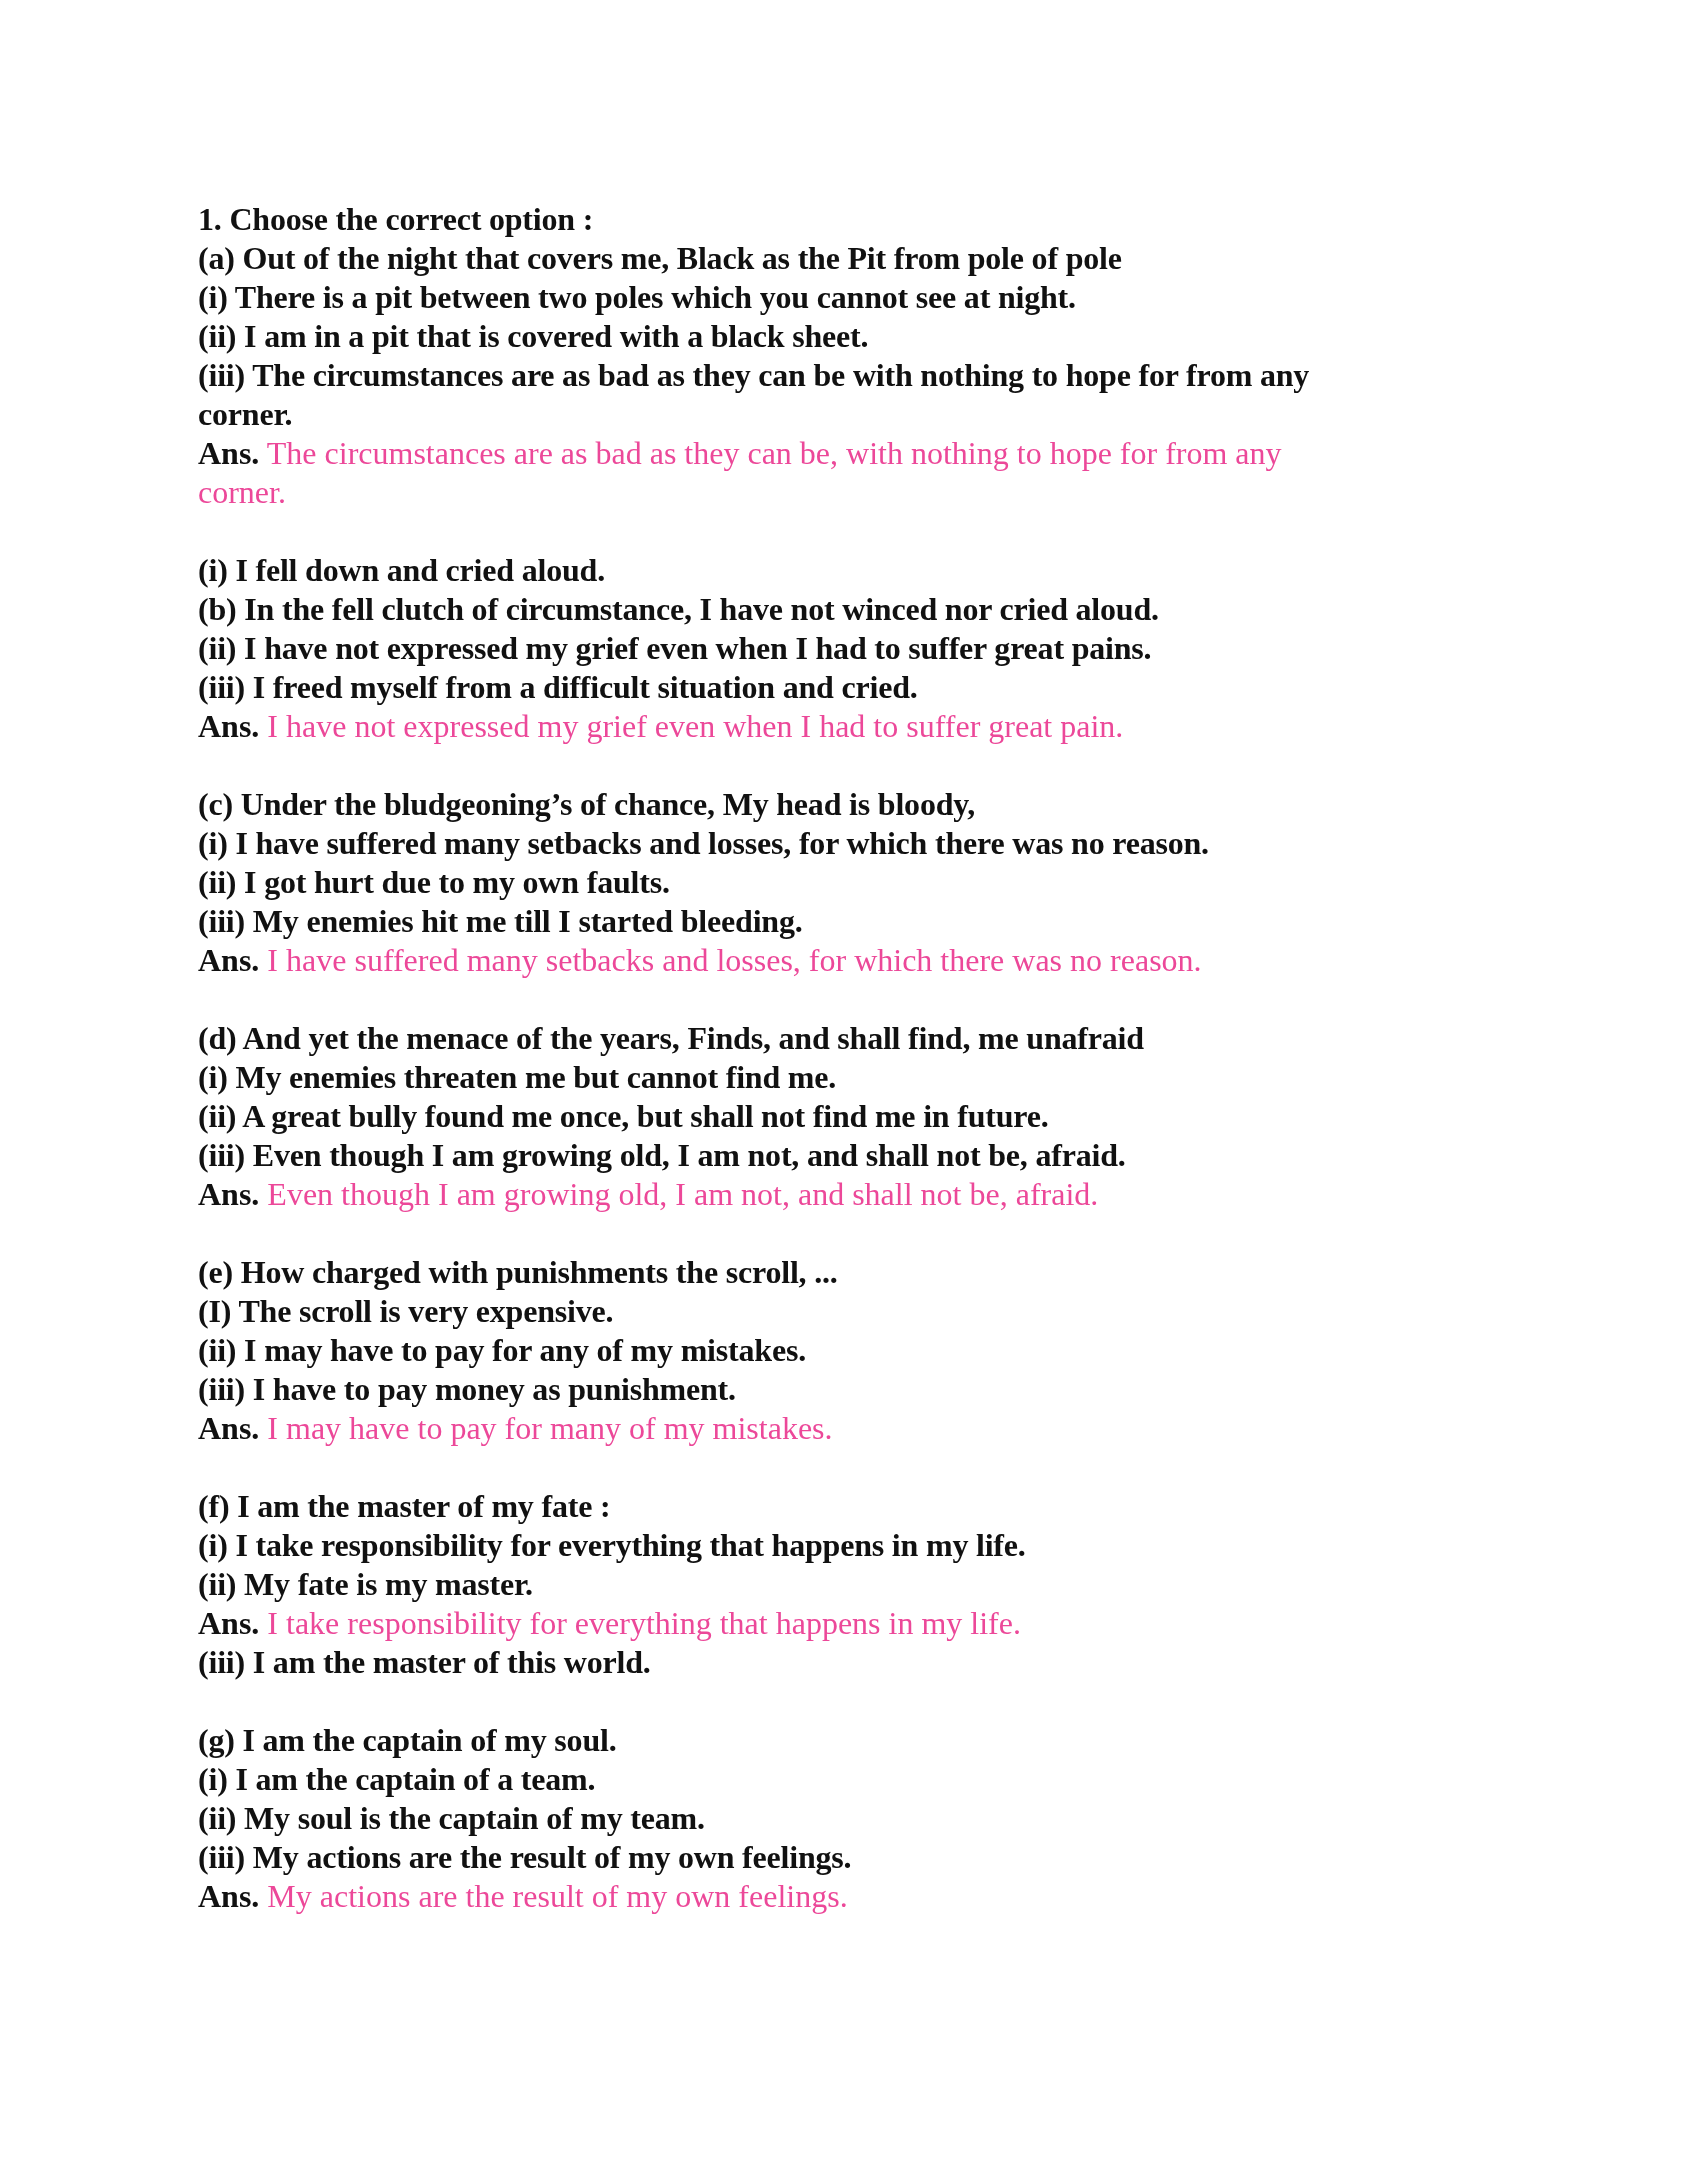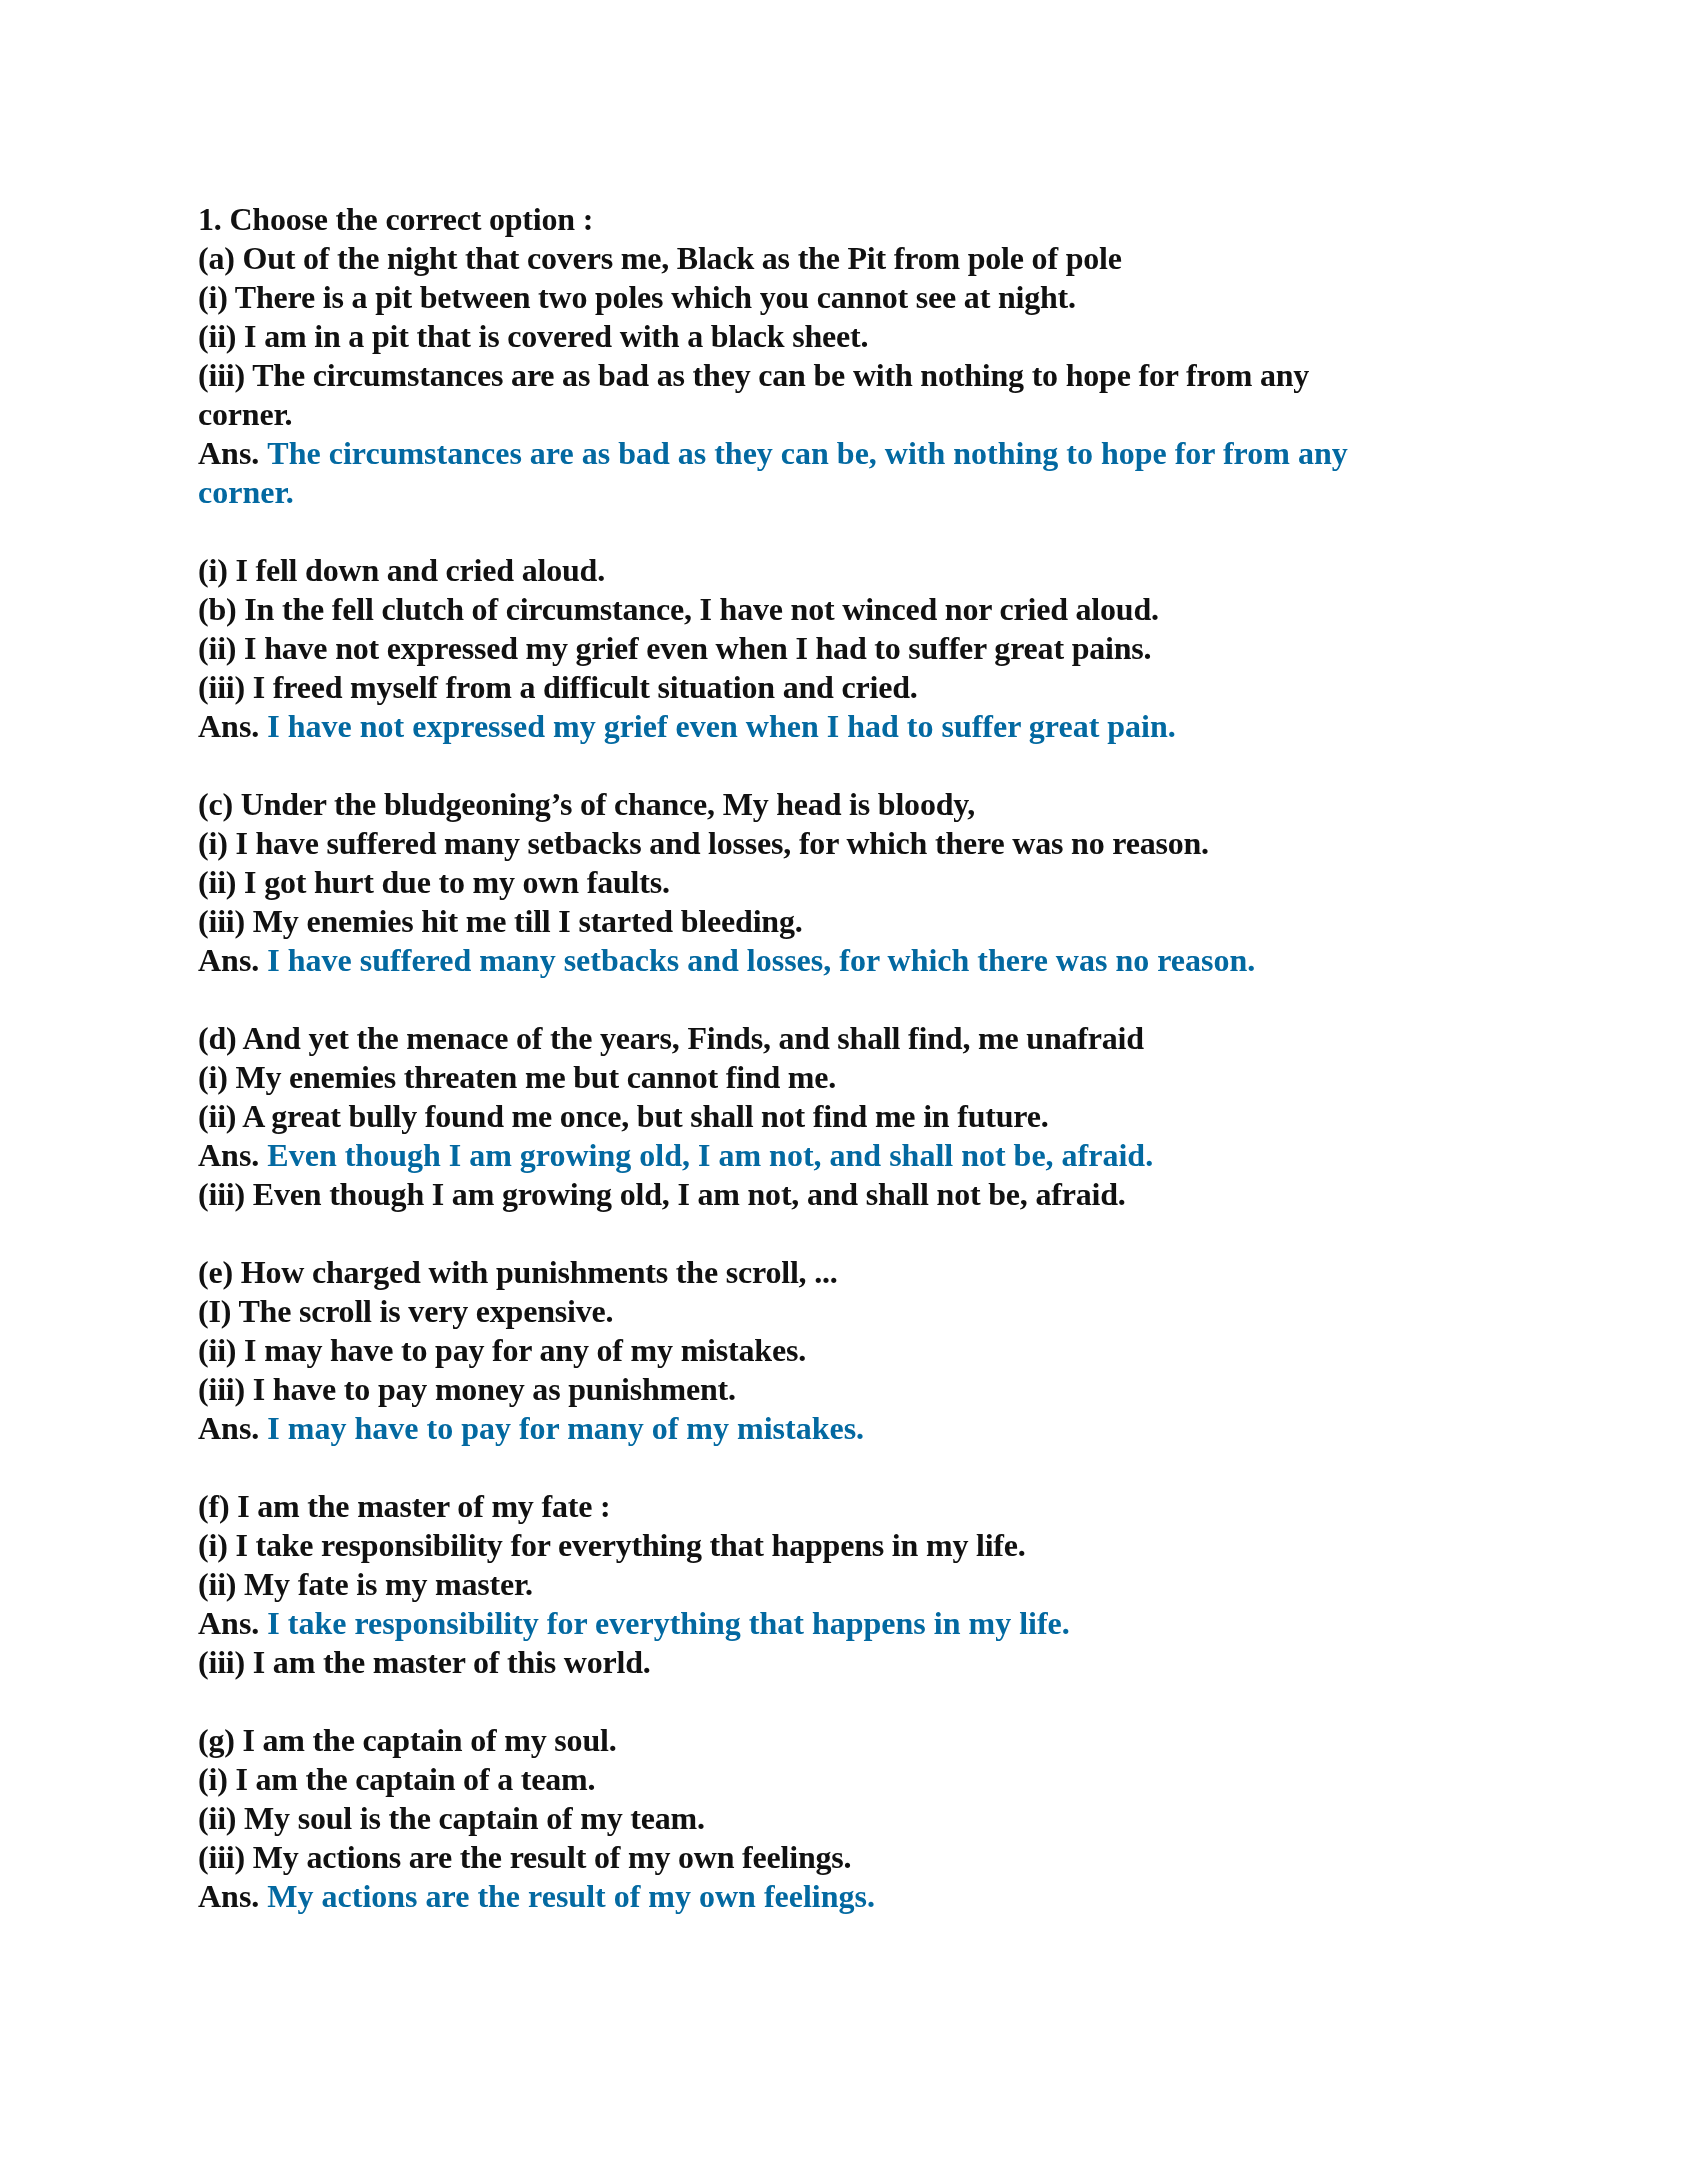--- a/index.html
+++ b/index.html
@@ -5,21 +5,21 @@
   html, body { margin: 0; padding: 0; background: #ffffff; }
   body { width: 1683px; height: 2178px; position: relative; overflow: hidden; }
   .page {
     position: absolute; left: 198px; top: 200px; width: 1287px;
     font-family: "Liberation Serif", "DejaVu Serif", serif;
     font-size: 32px; line-height: 39px; color: #111111;
   }
   .line { display: block; height: 39px; white-space: nowrap; }
   .q { font-weight: bold; letter-spacing: -0.2px; }
   .ans-label { font-weight: bold; }
-  .ans-text { font-weight: bold; color: #0369a1; }
+  .ans-text { font-weight: normal; color: #ec4899; }
   .blank { height: 39px; }
 </style>
 </head>
 <body>
 
 <div class="page">
   <span class="line q">1. Choose the correct option :</span>
 
   <div>
     <span class="line q">(a) Out of the night that covers me, Black as the Pit from pole of pole</span>
@@ -47,22 +47,22 @@
     <span class="line q">(ii) I got hurt due to my own faults.</span>
     <span class="line q">(iii) My enemies hit me till I started bleeding.</span>
     <span class="line"><span class="ans-label">Ans.</span> <span class="ans-text">I have suffered many setbacks and losses, for which there was no reason.</span></span>
   </div>
   <div class="blank"></div>
 
   <div>
     <span class="line q">(d) And yet the menace of the years, Finds, and shall find, me unafraid</span>
     <span class="line q">(i) My enemies threaten me but cannot find me.</span>
     <span class="line q">(ii) A great bully found me once, but shall not find me in future.</span>
+    <span class="line q">(iii) Even though I am growing old, I am not, and shall not be, afraid.</span>
     <span class="line"><span class="ans-label">Ans.</span> <span class="ans-text">Even though I am growing old, I am not, and shall not be, afraid.</span></span>
-    <span class="line q">(iii) Even though I am growing old, I am not, and shall not be, afraid.</span>
   </div>
   <div class="blank"></div>
 
   <div>
     <span class="line q">(e) How charged with punishments the scroll, ...</span>
     <span class="line q">(I) The scroll is very expensive.</span>
     <span class="line q">(ii) I may have to pay for any of my mistakes.</span>
     <span class="line q">(iii) I have to pay money as punishment.</span>
     <span class="line"><span class="ans-label">Ans.</span> <span class="ans-text">I may have to pay for many of my mistakes.</span></span>
   </div>

